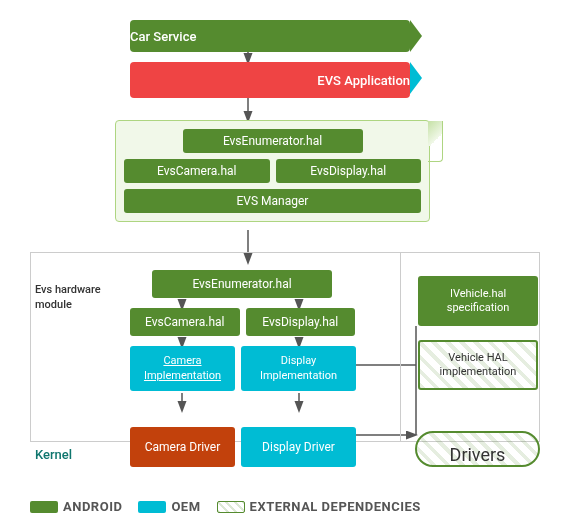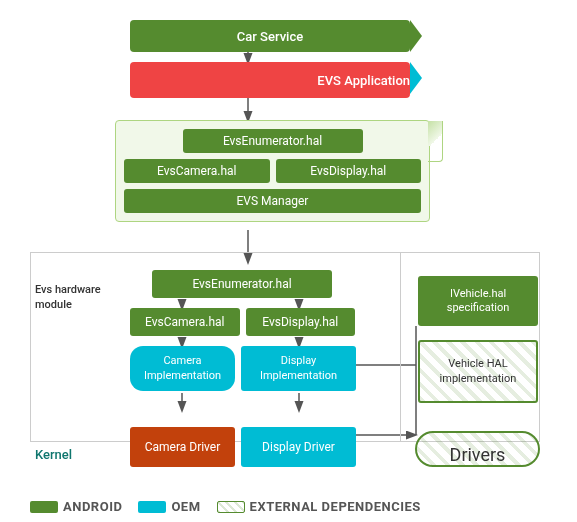--- a/index.html
+++ b/index.html
@@ -23,21 +23,21 @@
     .car-service-box {
       position: absolute;
       top: 20px;
       left: 130px;
       width: 280px;
       height: 32px;
       background: #558b2f;
       border-radius: 4px;
       display: flex;
       align-items: center;
-      justify-content: center;
+      justify-content: flex-start;
       color: #fff;
       font-size: 13px;
       font-weight: 500;
     }
 
     
     .car-service-box::after {
       content: '';
       position: absolute;
       right: -20px;
@@ -192,24 +192,25 @@
       position: absolute;
       top: 346px;
       left: 130px;
       width: 105px;
       height: 45px;
       background: #00bcd4;
       color: #fff;
       display: flex;
       align-items: center;
       justify-content: center;
-      border-radius: 13px;
+      border-radius: 3px;
       font-size: 11px;
       text-align: center;
       line-height: 1.3;
+      text-decoration: underline;
     }
 
     
     .display-impl-box {
       position: absolute;
       top: 346px;
       left: 241px;
       width: 115px;
       height: 45px;
       background: #00bcd4;
@@ -240,21 +241,21 @@
       text-align: center;
       line-height: 1.3;
     }
 
     
     .vehicle-hal-box {
       position: absolute;
       top: 340px;
       left: 418px;
       width: 120px;
-      height: 63px;
+      height: 50px;
       display: flex;
       align-items: center;
       justify-content: center;
       border-radius: 3px;
       font-size: 11px;
       text-align: center;
       line-height: 1.3;
       color: #333;
       border: 2px solid #558b2f;
       overflow: hidden;

